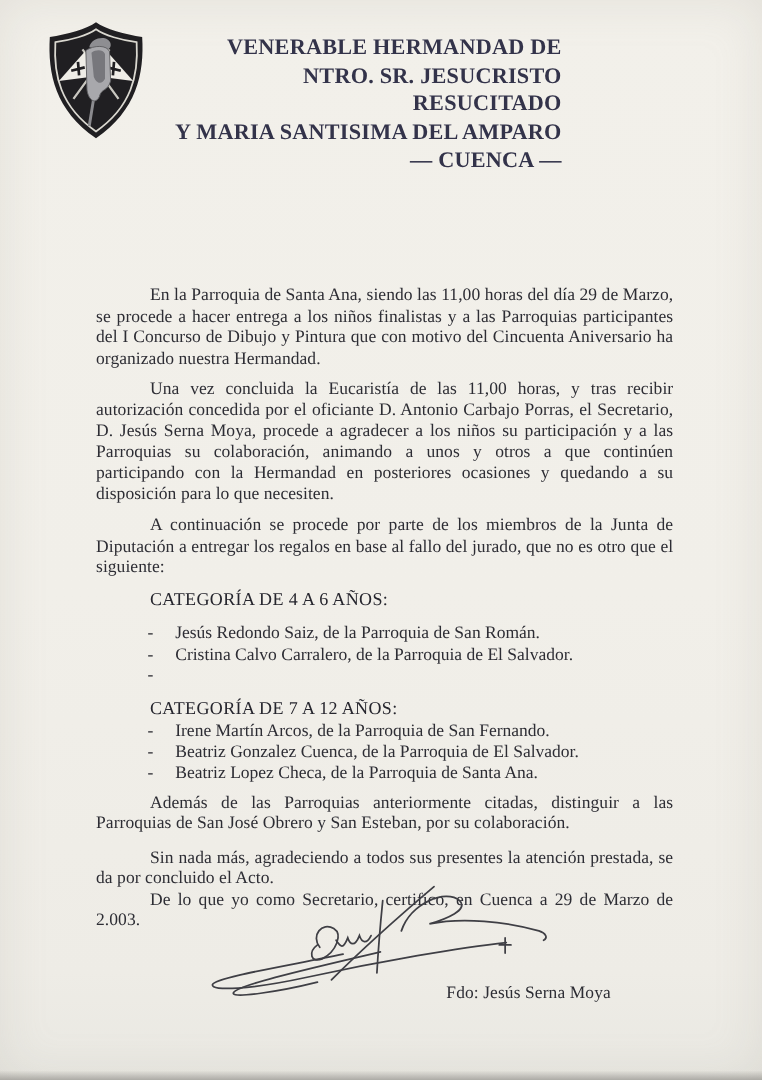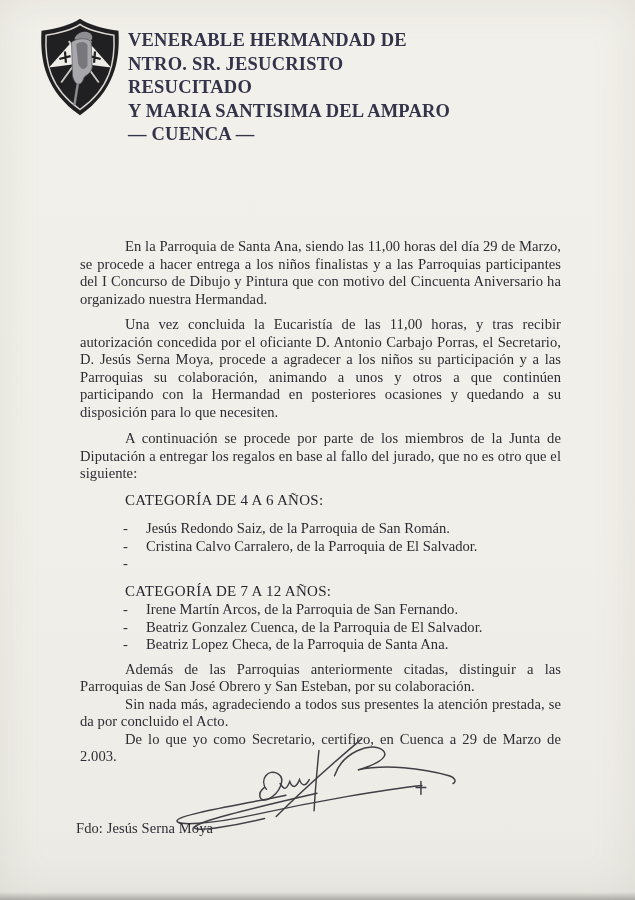--- a/index.html
+++ b/index.html
@@ -14,49 +14,49 @@
     box-shadow:inset 0 0 40px rgba(160,155,145,.18);
   }
   .scan-edge-bottom{
     position:absolute;left:0;bottom:0;width:100%;height:8px;
     background:linear-gradient(to bottom,rgba(120,118,112,0),rgba(108,106,102,.45));
   }
   
   .emblem{position:absolute;left:33px;top:13px;width:94px;height:107px;}
   .org-title{
     position:absolute;left:128px;top:29px;width:340px;
-    text-align:left;
+    text-align:right;
     color:#33334a;
     font-weight:600;
     font-size:18.5px;line-height:23.5px;
     letter-spacing:.2px;
   }
   
   .doc-body{position:absolute;left:80px;top:238px;width:481px;font-size:14.6px;line-height:17.5px;}
   .para{margin:0;text-align:justify;text-indent:45px;letter-spacing:.05px;}
   .p1{margin-bottom:8px}
   .p2{margin-bottom:9px}
   .p3{margin-bottom:9px}
   .cat-heading{
     margin:0 0 11px;padding-left:45px;
     font-weight:normal;font-size:15px;letter-spacing:.3px;color:#26262e;
   }
   .cat-heading.second{margin-bottom:1px}
   .prize-list{margin:0 0 10px;padding:0;list-style:none;}
   .prize-list.second{margin-bottom:7px}
   .li{display:flex;padding-left:43px;margin:0;}
   .li .dash{width:23px;flex:0 0 23px;}
-  .p4{}
+  .p4{margin-bottom:11px}
   .p5{}
   .p6{margin-bottom:0}
   
   .signature-svg{position:absolute;left:163px;top:733px;width:308px;height:102px;}
   .signature-label{
-    position:absolute;left:76px;top:820px;width:445px;
-    text-align:left;font-size:14.5px;color:#2d2d34;letter-spacing:.1px;
+    position:absolute;left:64px;top:820px;width:445px;
+    text-align:right;font-size:14.5px;color:#2d2d34;letter-spacing:.1px;
   }
 </style>
 </head>
 <body>
 
 <div class="page">
 
   <svg class="emblem" viewBox="0 0 100 114" aria-hidden="true">
 
     <path d="M50,6 C58,12 76,17 91,19 C93,52 86,84 50,109 C14,84 7,52 9,19 C24,17 42,12 50,6 Z" fill="#201f22"></path>

